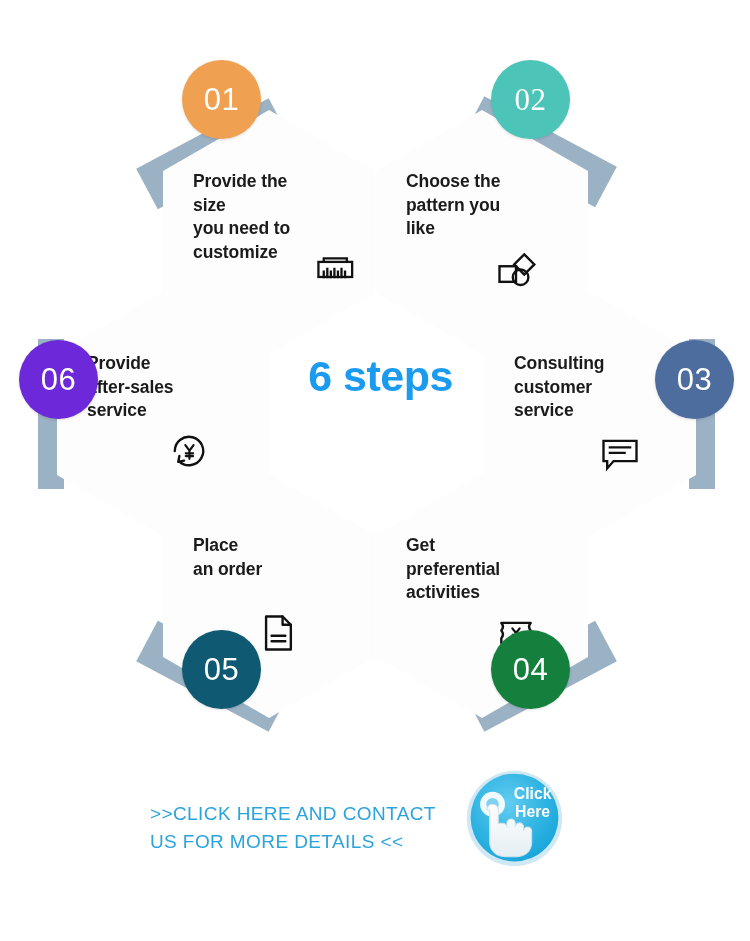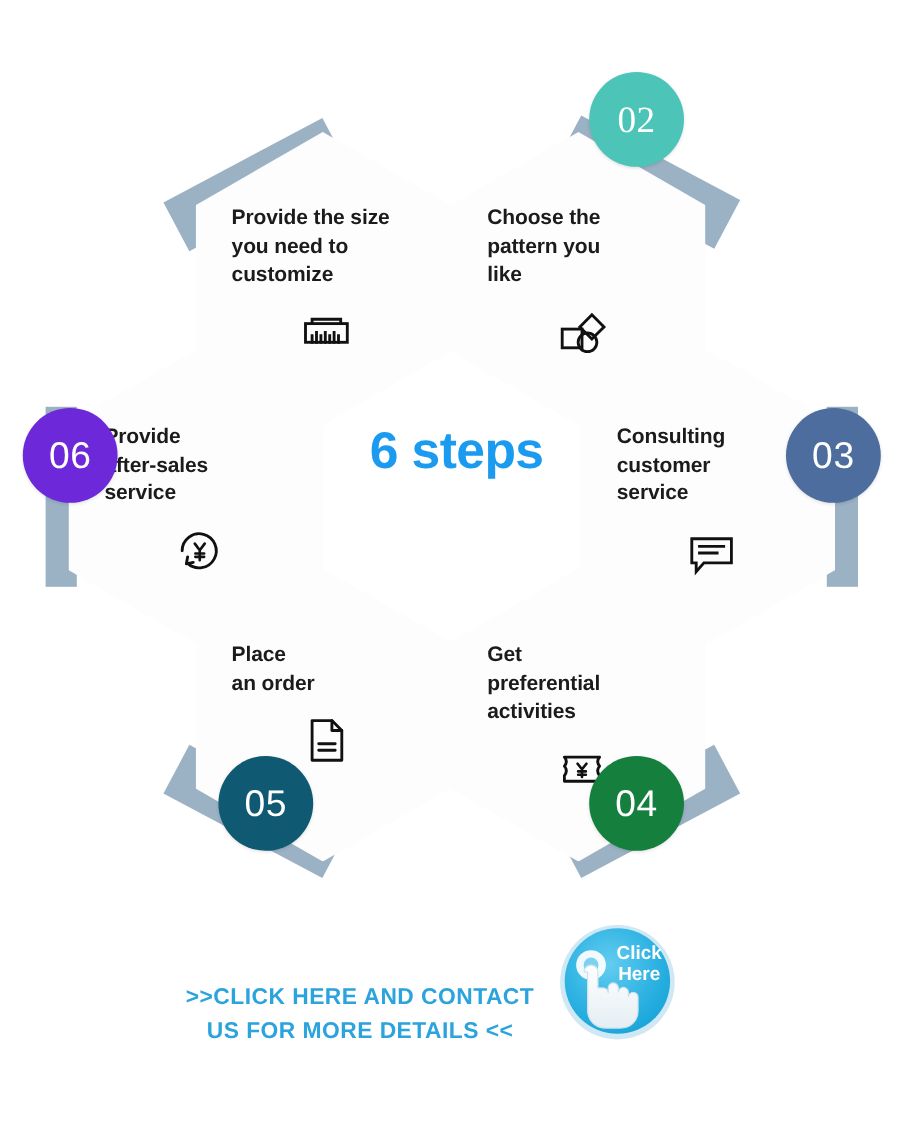--- a/index.html
+++ b/index.html
@@ -67,21 +67,21 @@
     right: -18px; bottom: 54px;
     transform: rotate(-28deg);
     transform-origin: 100% 50%;
   }
 
   .hex-body {
     position: absolute;
     inset: 0;
     z-index: 3;
     display: flex;
-    flex-direction: column;
+    flex-direction: row;
     align-items: flex-start;
     padding: 60px 18px 0 30px;
   }
   .hex-title {
     font-size: 17.5px;
     font-weight: 700;
     line-height: 1.35;
     color: #1b1b1b;
     letter-spacing: -0.1px;
     white-space: pre-line;
@@ -131,25 +131,25 @@
   #cta {
     position: absolute;
     left: 0;
     top: 790px;
     width: 750px;
     height: 120px;
   }
   #cta-text {
     position: absolute;
     left: 150px;
-    top: 28px;
+    top: 10px;
     width: 300px;
-    text-align: center;
+    text-align: left;
     font-size: 19px;
-    font-weight: 700;
+    font-weight: 400;
     line-height: 1.45;
     color: #2ba3dd;
     letter-spacing: 0.4px;
     white-space: pre-line;
   }
   #cta-badge {
     position: absolute;
     left: 462px;
     top: -24px;
     width: 105px;
@@ -169,20 +169,23 @@
       <div class="hex-title">Provide the size
 you need to
 customize</div>
       <div class="hex-icon">
         <svg viewBox="0 0 48 48" fill="none" stroke="#111" stroke-width="2.6" stroke-linecap="square">
           <rect x="5" y="16" width="38" height="17"></rect>
           <path d="M11 16v-4M37 16v-4M11 12h26"></path>
           <path d="M11 33v-6M15 33v-9M19 33v-6M23 33v-9M27 33v-6M31 33v-9M35 33v-6"></path>
         </svg>
       </div>
+    </div>
+    <div class="badge" style="left:19px; top:-50px; background:#f0a051;">
+      <span>01</span>
     </div>
   </div>
 
   <div class="hex" style="left:376px; top:110px;">
     <div class="hex-accent acc-tr"></div>
     <div class="hex-shape"></div>
     <div class="hex-body">
       <div class="hex-title">Choose the
 pattern you
 like</div>

